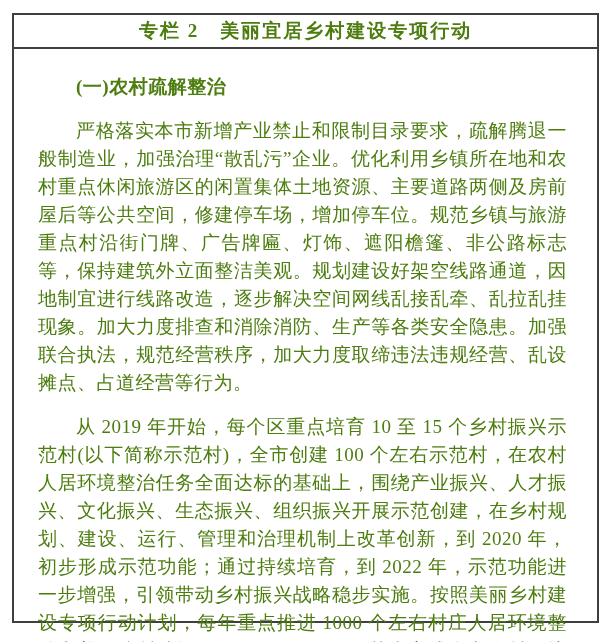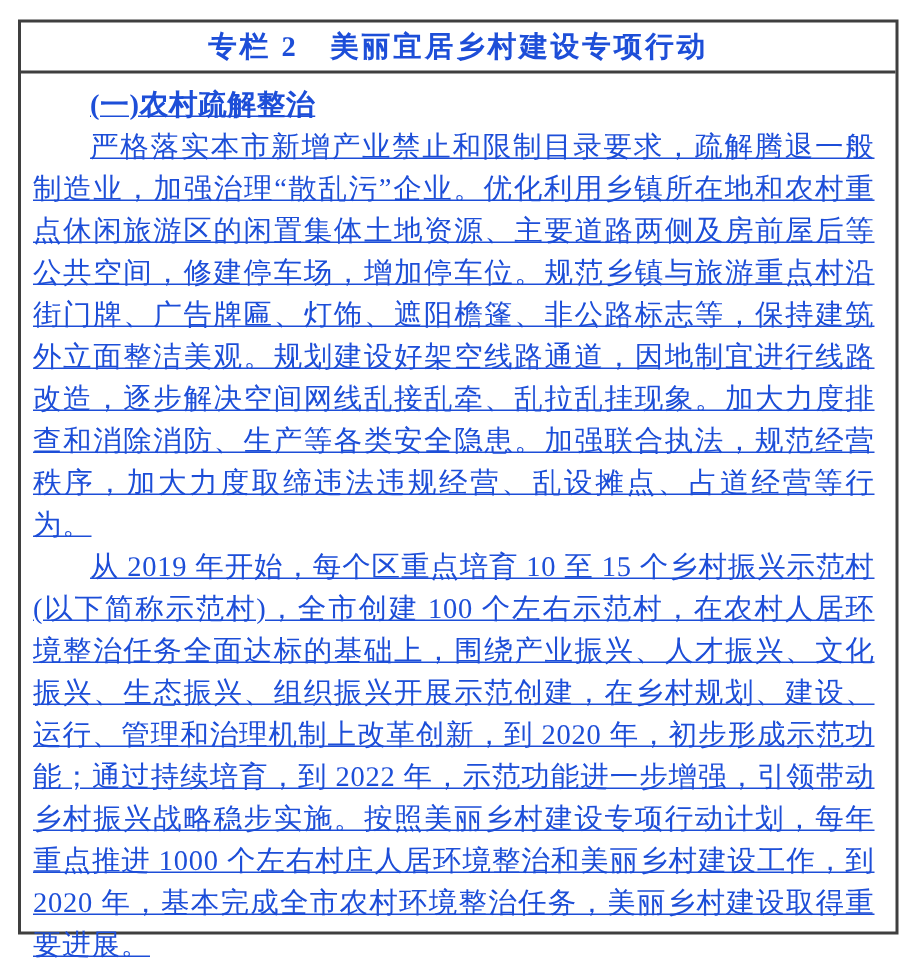--- a/index.html
+++ b/index.html
@@ -19,21 +19,21 @@
   }
   .panel {
     position: absolute;
     left: 12px;
     top: 13px;
     width: 587px;
     height: 610px;
     box-sizing: border-box;
     border: 2px solid #3f3f3f;
     background: #ffffff;
-    color: #1d4ed8;
+    color: #4d7c0f;
   }
   .panel-title {
     height: 34px;
     box-sizing: border-box;
     border-bottom: 2px solid #3f3f3f;
     display: flex;
     align-items: center;
     justify-content: center;
     font-size: 19px;
     font-weight: bold;
@@ -41,23 +41,22 @@
     white-space: pre;
   }
   .panel-body {
     padding: 8px 14px 0 8px;
     font-size: 19px;
     line-height: 28px;
     letter-spacing: 0.5px;
     text-align: justify;
   }
   .panel-body p {
-    margin: 0;
+    margin: 16px;
     text-indent: 2em;
-    text-decoration: underline;
   }
   .section-heading {
     font-weight: bold;
   }
 </style>
 </head>
 <body>
 
 <div class="page">
   <div class="panel">

